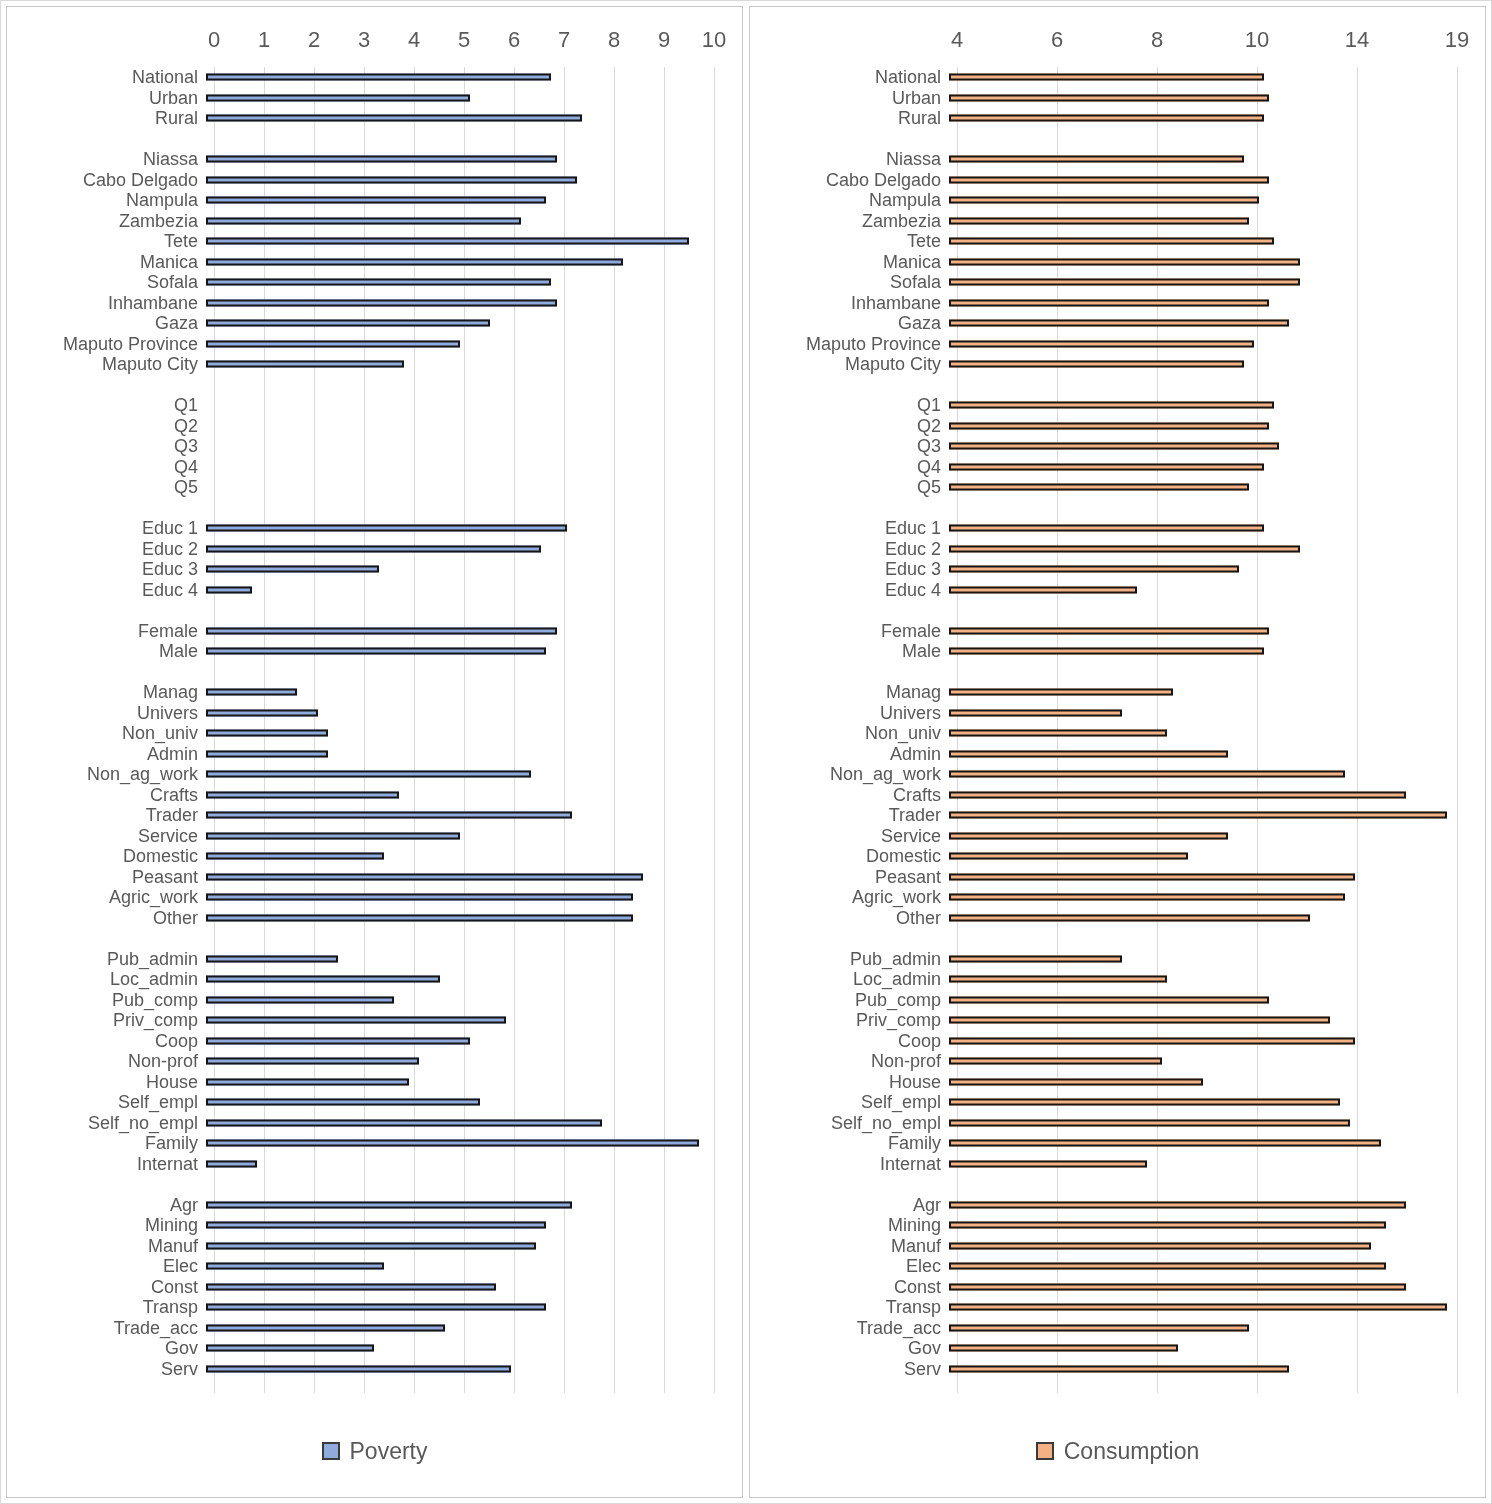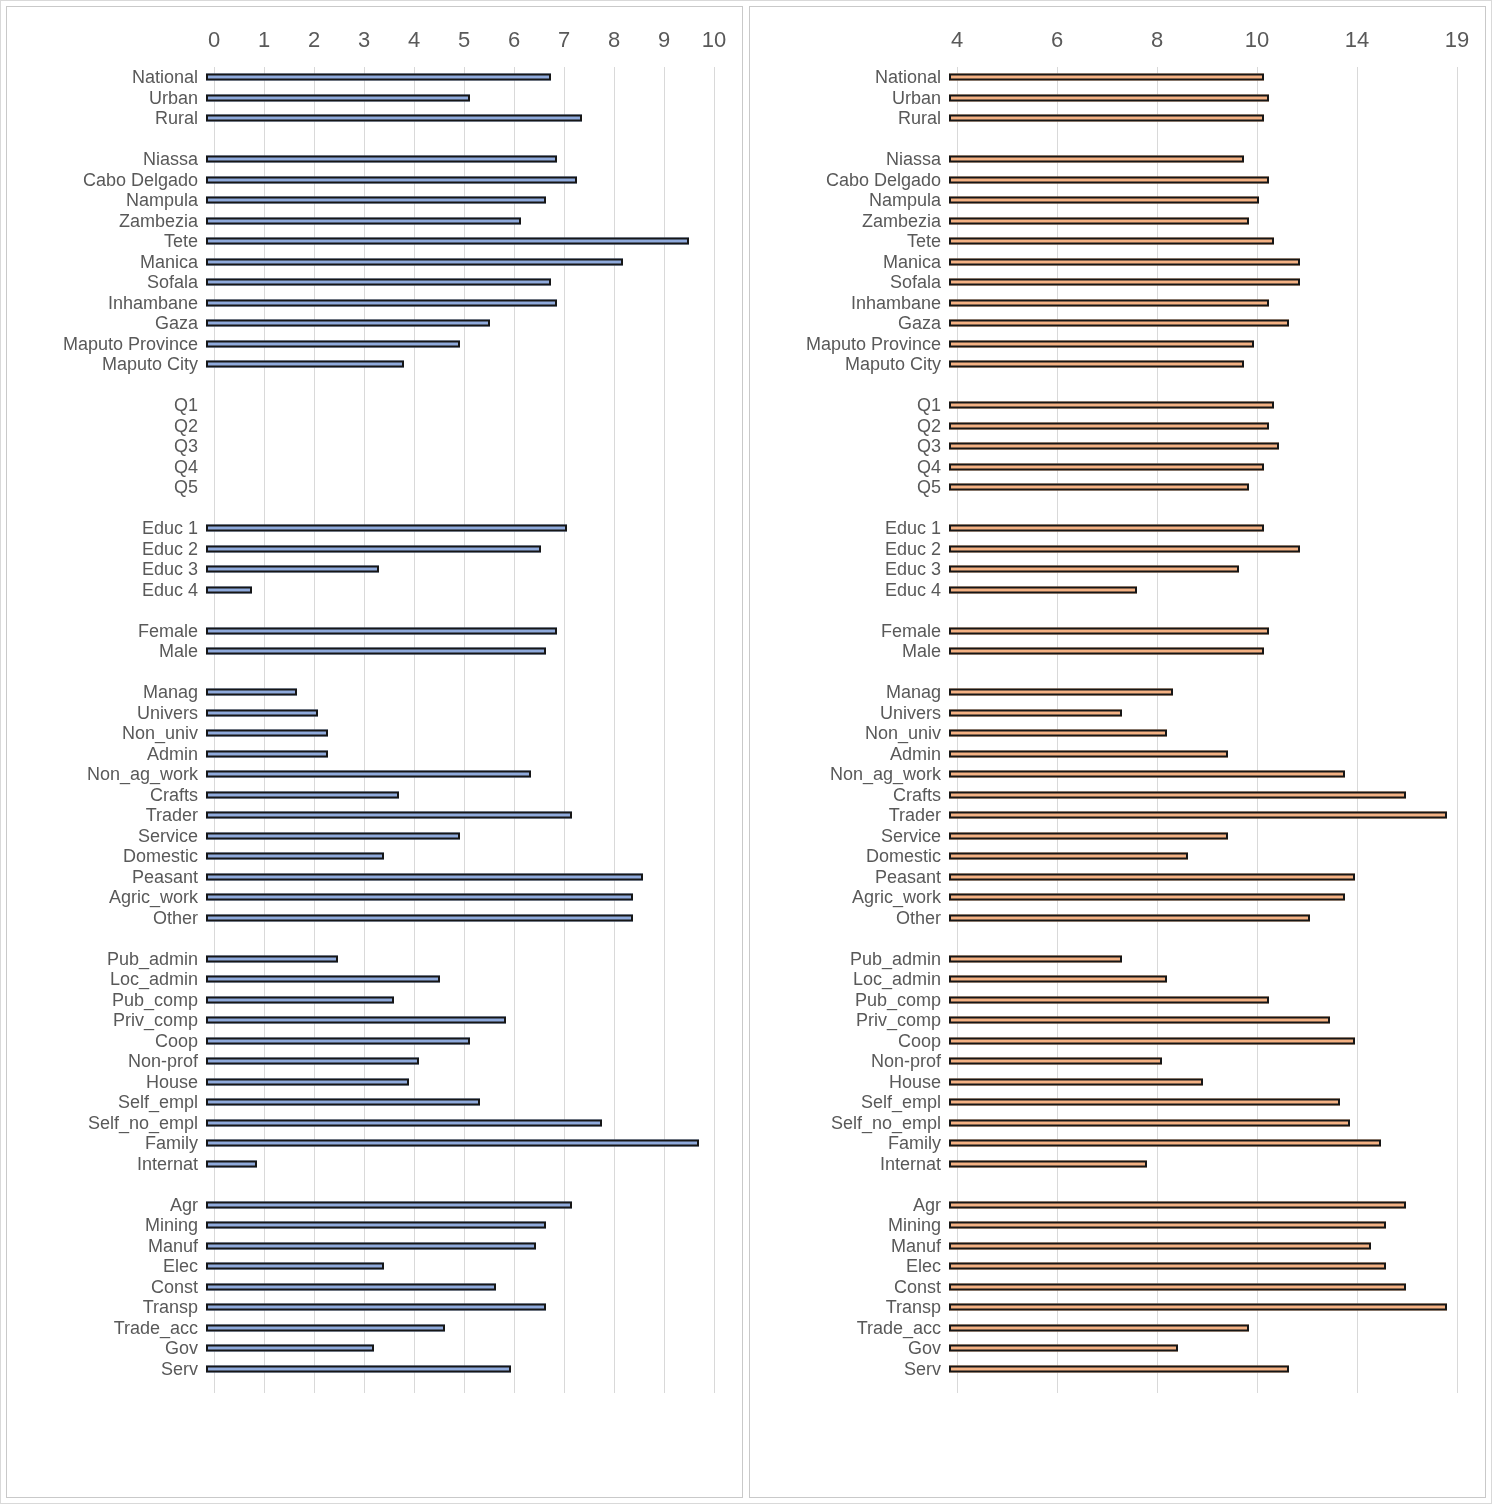--- a/index.html
+++ b/index.html
@@ -409,20 +409,24 @@
               </div>
             </div>
             <div class="crow">
               <div class="lbl">Serv</div>
               <div class="plot">
                 <div class="bar" style="width: 60%; background: rgb(143, 170, 220); border-color: rgb(22, 22, 22);"></div>
               </div>
             </div>
           </div>
       </div>
+      <div class="legend">
+        <span class="swatch" style="background: rgb(143, 170, 220);"></span>
+        <span class="lab">Poverty</span>
+      </div>
     </div>
   </div>
 
   <div class="panel">
     <div class="chart">
       <div class="axis-row">
           <span class="tick" style="left: 0%;">4</span>
           <span class="tick" style="left: 20%;">6</span>
           <span class="tick" style="left: 40%;">8</span>
           <span class="tick" style="left: 60%;">10</span>
@@ -783,16 +787,20 @@
               </div>
             </div>
             <div class="crow">
               <div class="lbl">Serv</div>
               <div class="plot">
                 <div class="bar" style="width: 67%; background: rgb(244, 177, 131); border-color: rgb(22, 22, 22);"></div>
               </div>
             </div>
           </div>
       </div>
+      <div class="legend">
+        <span class="swatch" style="background: rgb(244, 177, 131);"></span>
+        <span class="lab">Consumption</span>
+      </div>
     </div>
   </div>
 
 </div>
 
 </body></html>

